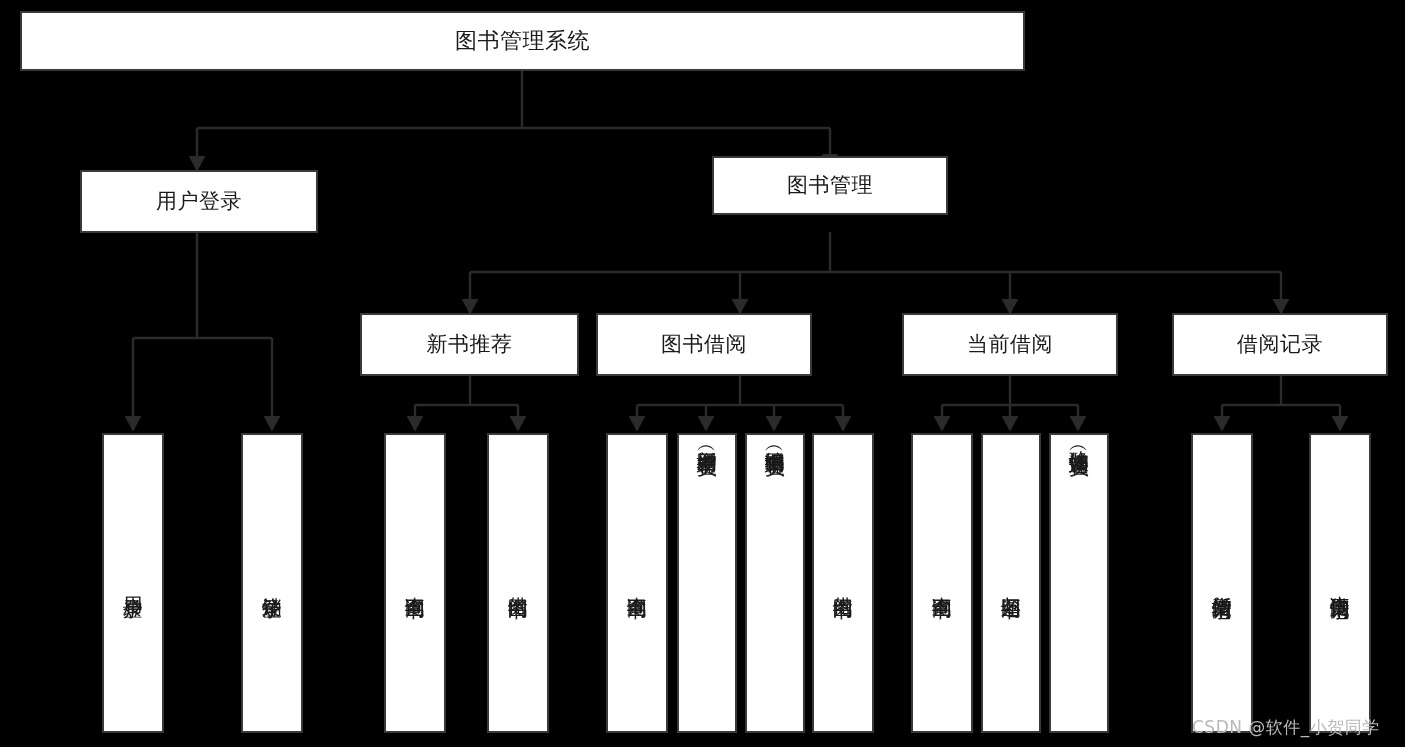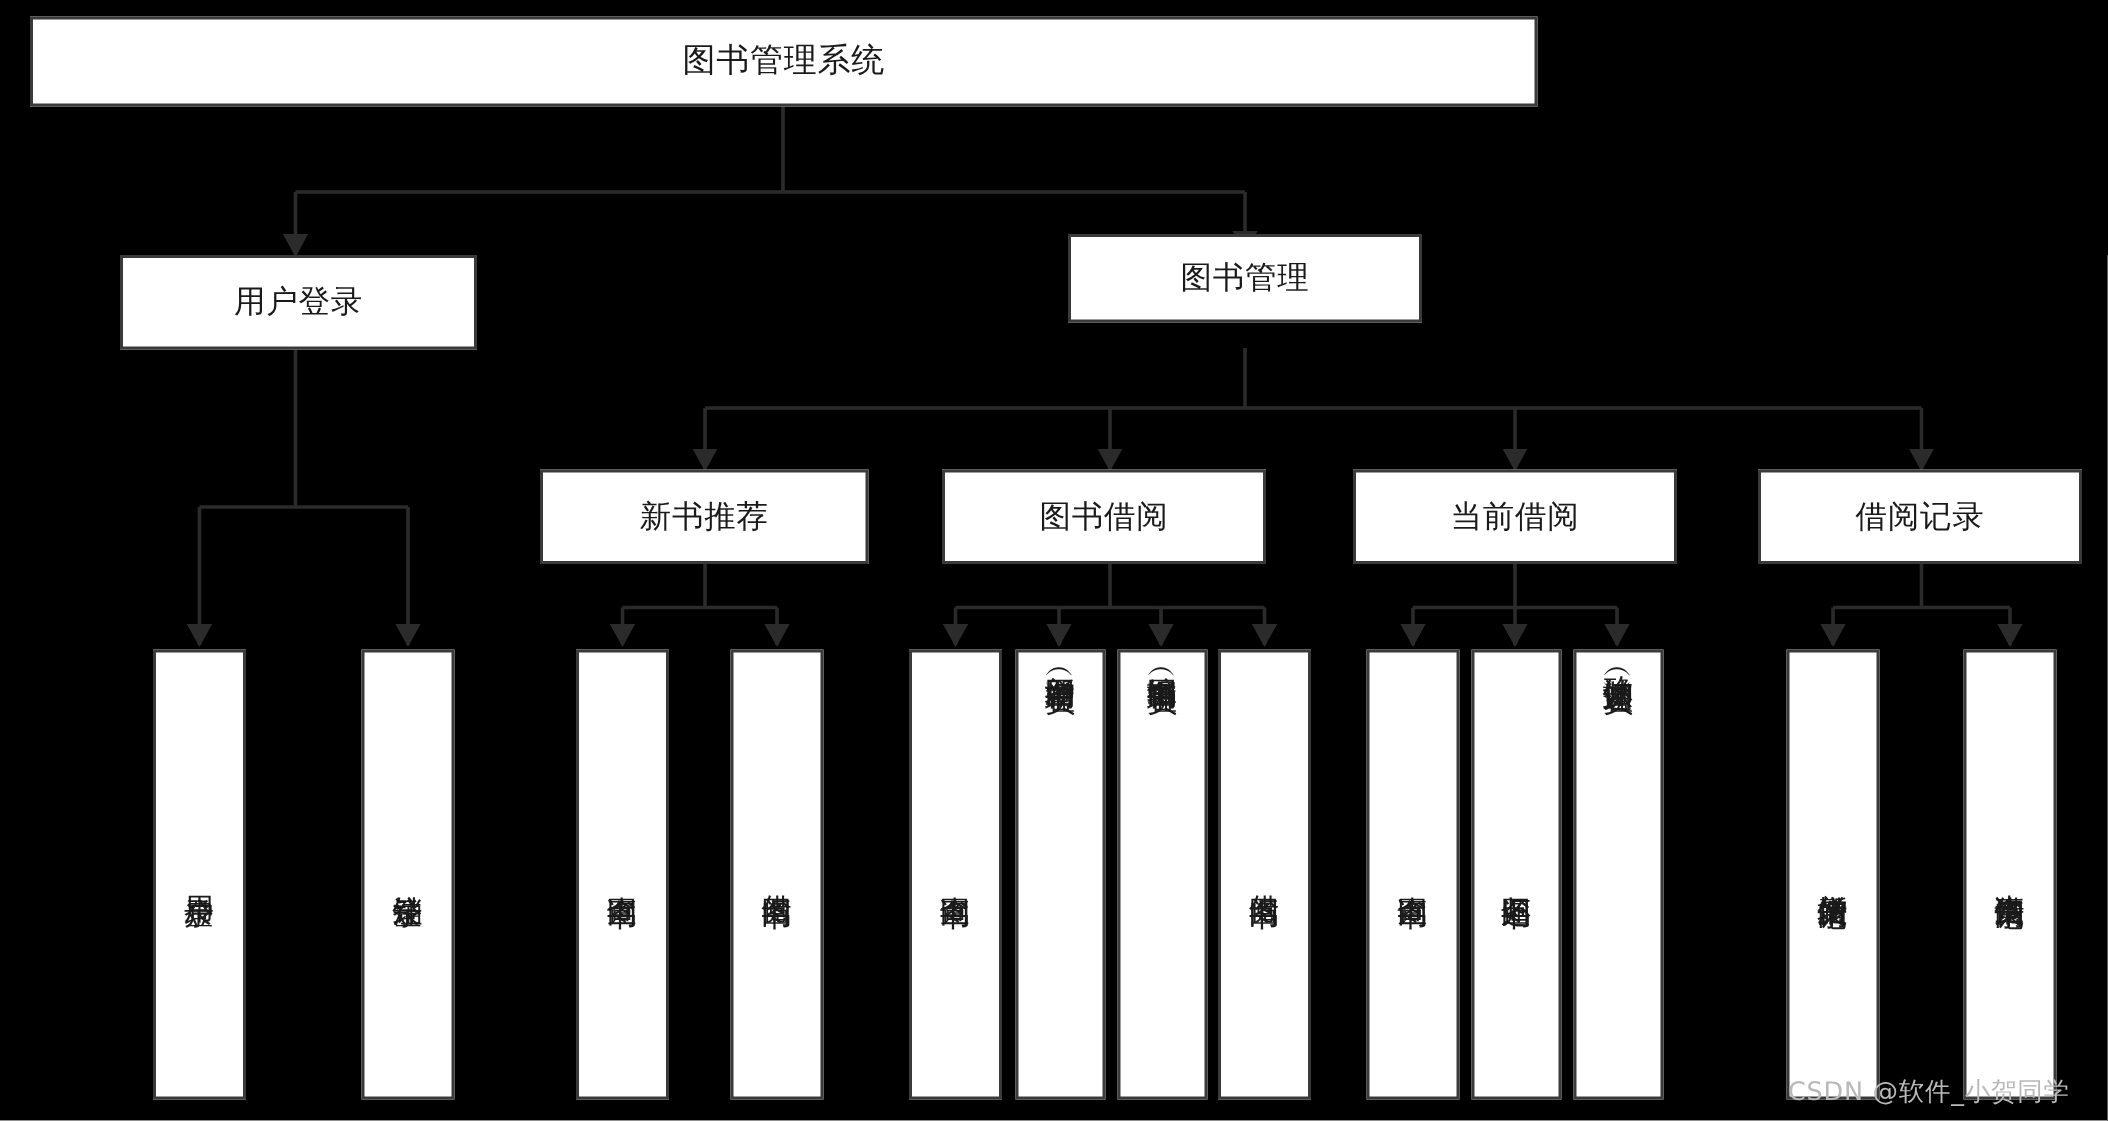--- a/index.html
+++ b/index.html
@@ -136,21 +136,21 @@
   <div class="node node-h" style="left:80px; top:170px; width:238px; height:63px;">
     <span>用户登录</span>
   </div>
   <div class="node node-h" style="left:712px; top:156px; width:236px; height:59px;">
     <span>图书管理</span>
   </div>
 
   <div class="node node-h" style="left:360px; top:313px; width:219px; height:63px;">
     <span>新书推荐</span>
   </div>
-  <div class="node node-h" style="left:628px; top:313px; width:216px; height:63px;">
+  <div class="node node-h" style="left:596px; top:313px; width:216px; height:63px;">
     <span>图书借阅</span>
   </div>
   <div class="node node-h" style="left:902px; top:313px; width:216px; height:63px;justify-content:center;">
     <span>当前借阅</span>
   </div>
   <div class="node node-h" style="left:1172px; top:313px; width:216px; height:63px;align-items:center;">
     <span>借阅记录</span>
   </div>
 
   <div class="node node-v center-text" style="left:102px; top:433px; width:62px; height:300px;">

